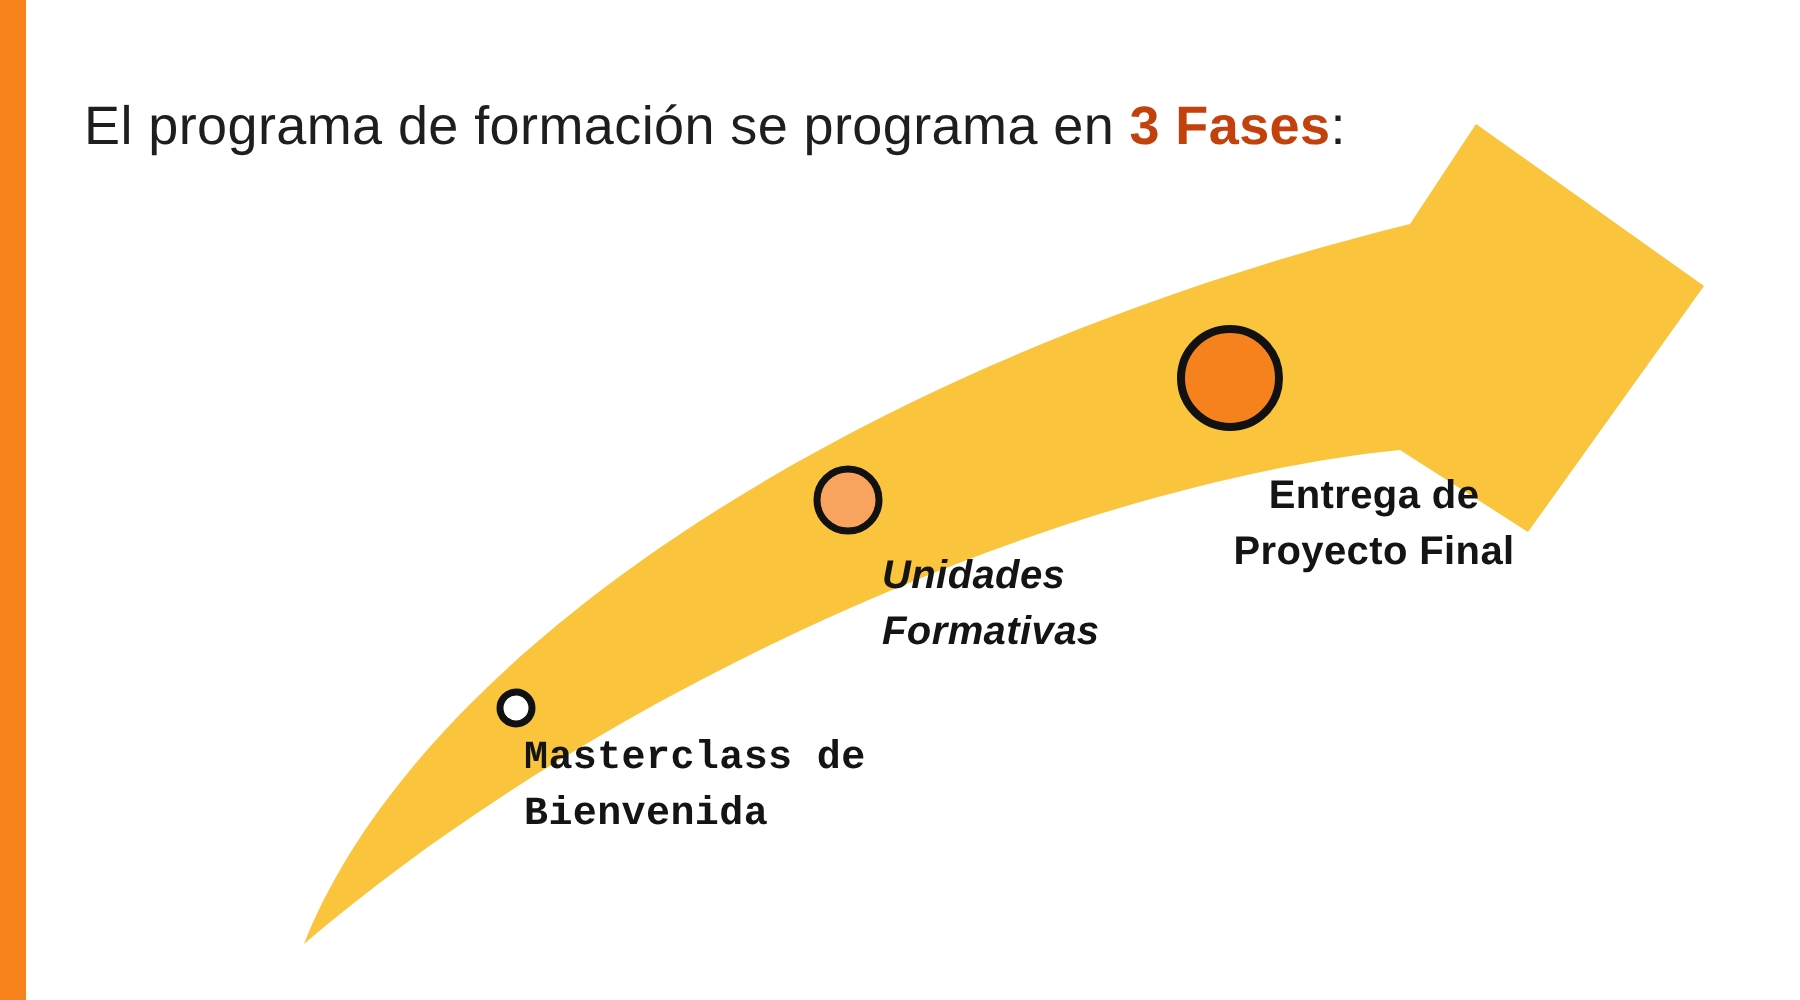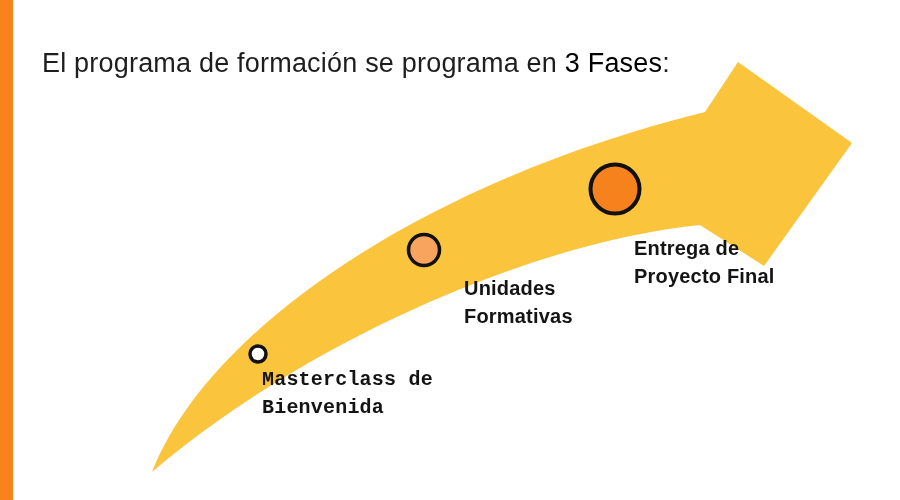--- a/index.html
+++ b/index.html
@@ -21,32 +21,32 @@
   .title {
     position: absolute;
     left: 42px;
     top: 48px;
     font-size: 27px;
     font-weight: 400;
     color: #1e1e1e;
     letter-spacing: 0.2px;
     white-space: nowrap;
   }
-  .title strong { font-weight: 400; color: #000000; }
+  .title strong { font-weight: 700; color: #c2410c; }
   .phase-label {
     position: absolute;
     font-size: 20px;
     font-weight: 700;
     color: #141414;
     line-height: 1.42;
     letter-spacing: 0.2px;
   }
   .phase-label.phase-1 { left: 262px; top: 366px; width: 178px; font-family: Liberation Mono, monospace; }
-  .phase-label.phase-2 { left: 464px; top: 274px; width: 132px; }
-  .phase-label.phase-3 { left: 634px; top: 234px; width: 142px; }
+  .phase-label.phase-2 { left: 441px; top: 274px; width: 132px; font-style: italic; }
+  .phase-label.phase-3 { left: 616px; top: 234px; width: 142px; text-align: center; }
 </style>
 </head>
 <body>
 
 <div class="canvas">
 
   <svg class="diagram-svg" viewBox="0 0 900 500" aria-hidden="true">
 
     <rect x="0" y="0" width="13" height="500" fill="#F8831D"></rect>
 

